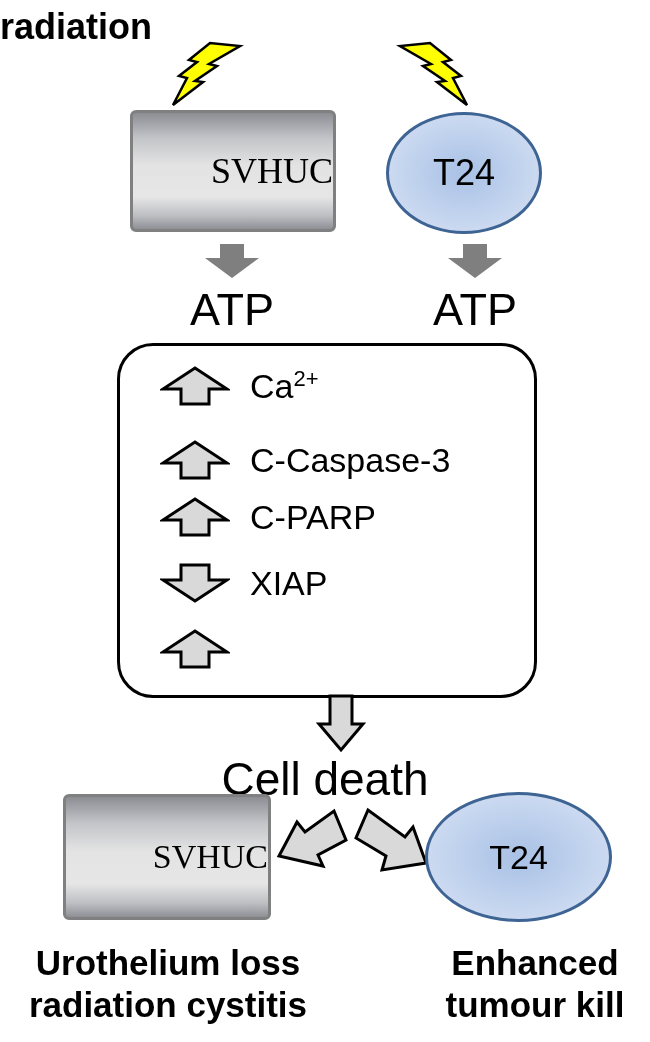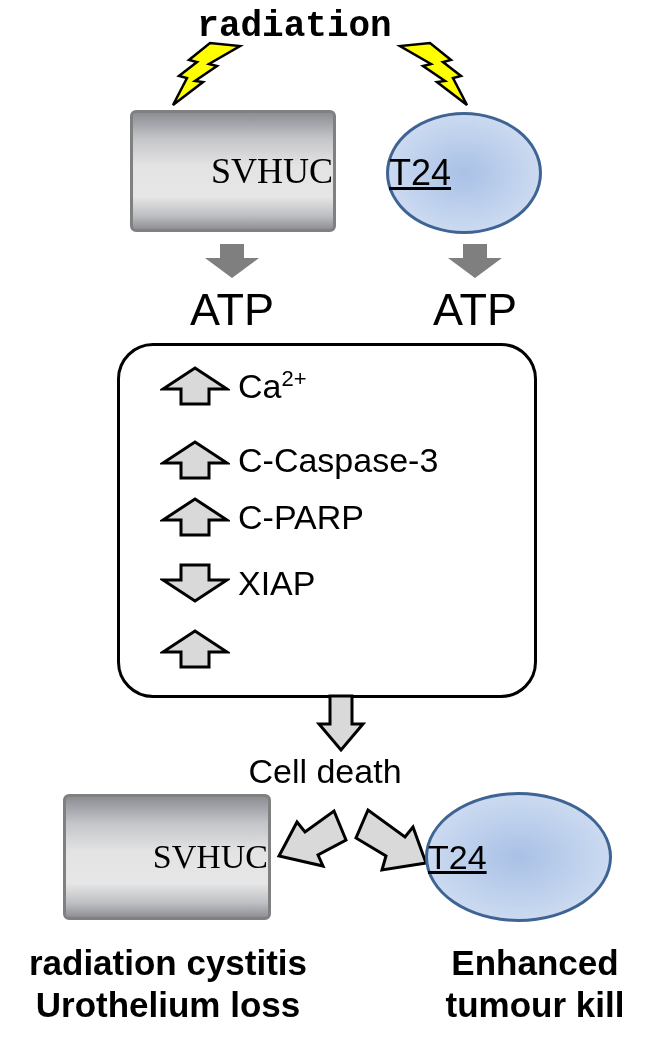--- a/index.html
+++ b/index.html
@@ -1,33 +1,33 @@
 <!DOCTYPE html>
 <html><head>
 <meta charset="utf-8">
 <style>
   html, body { margin: 0; padding: 0; background: #ffffff; }
   body { width: 650px; height: 1042px; position: relative; overflow: hidden;
          font-family: "Liberation Sans", sans-serif; color: #000; }
   .abs { position: absolute; }
-  .title { left: 0; width: 589px; top: 6px; text-align: center; font-weight: bold; font-size: 36px; font-family: Liberation Mono, monospace; }
+  .title { left: 0; width: 589px; top: 6px; font-weight: bold; font-size: 36px; }
   .svhuc-box { border: 3px solid #808080; border-radius: 6px;
     background: linear-gradient(to bottom, #8c8e94 0%, #c4c5c9 22%, #e3e3e3 45%, #e6e6e6 72%, #bfc0c4 88%, #8f9096 100%);
     display: flex; align-items: center; justify-content: flex-end; box-sizing: border-box; font-family: Liberation Serif, serif; }
   .t24-ell { border: 3px solid #3e6494; border-radius: 50%;
     background: radial-gradient(ellipse at center, #a9c1e6 0%, #c3d4ee 55%, #dbe5f5 100%);
-    display: flex; align-items: center; box-sizing: border-box; text-decoration: underline; }
+    display: flex; align-items: center; justify-content: center; box-sizing: border-box; }
   .lbl { font-size: 36px; }
   .atp { font-size: 45px; text-align: center; width: 120px; }
   .panel { left: 117px; top: 343px; width: 420px; height: 355px; border: 3px solid #000;
            border-radius: 36px; box-sizing: border-box; }
   .row { position: absolute; left: 40px; display: flex; align-items: center; }
-  .row .txt { font-size: 34px; margin-left: 8px; }
+  .row .txt { font-size: 34px; margin-left: 20px; }
   .row sup { font-size: 22px; }
-  .celldeath { font-size: 34px; left: 0; width: 650px; text-align: center; top: 752px; }
+  .celldeath { font-size: 46px; left: 0; width: 650px; text-align: center; top: 752px; }
   .outcome { font-weight: bold; font-size: 35px; text-align: center; line-height: 42px; }
 </style>
 </head>
 <body>
 
 <div class="abs title">radiation</div>
 
 <svg class="abs" style="left:165px;top:38px" width="80" height="70">
   <polygon points="8,67 38,44 30,43 52,28 44,26 75,8 45,5 24,22 32,24 14,38 22,40 8,67" fill="#ffff00" stroke="#000" stroke-width="2.5" stroke-linejoin="miter"></polygon>
 </svg>
@@ -98,19 +98,19 @@
 </svg>
 
 <div class="abs svhuc-box" style="left:63px;top:794px;width:208px;height:126px">
   <span class="lbl" style="font-size:34px">SVHUC</span>
 </div>
 <div class="abs t24-ell" style="left:425px;top:792px;width:187px;height:130px">
   <span class="lbl" style="font-size:34px">T24</span>
 </div>
 
 <div class="abs outcome" style="left:0;width:336px;top:942px">
+  <div>Urothelium loss</div>
   <div>radiation cystitis</div>
-  <div>Urothelium loss</div>
 </div>
 <div class="abs outcome" style="left:422px;width:226px;top:942px">
   <div>Enhanced</div>
   <div>tumour kill</div>
 </div>
 
 </body></html>

